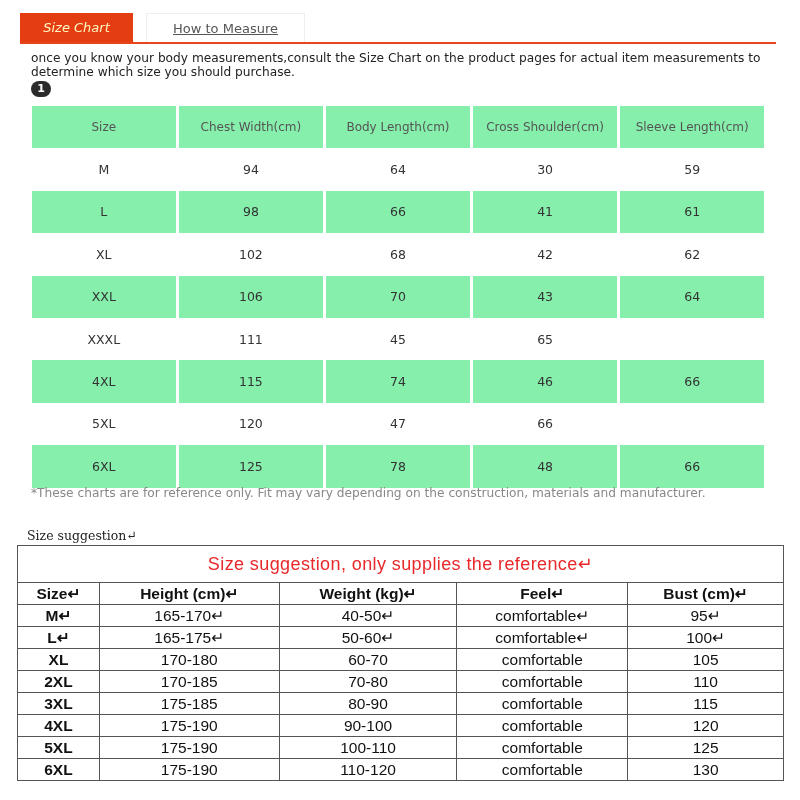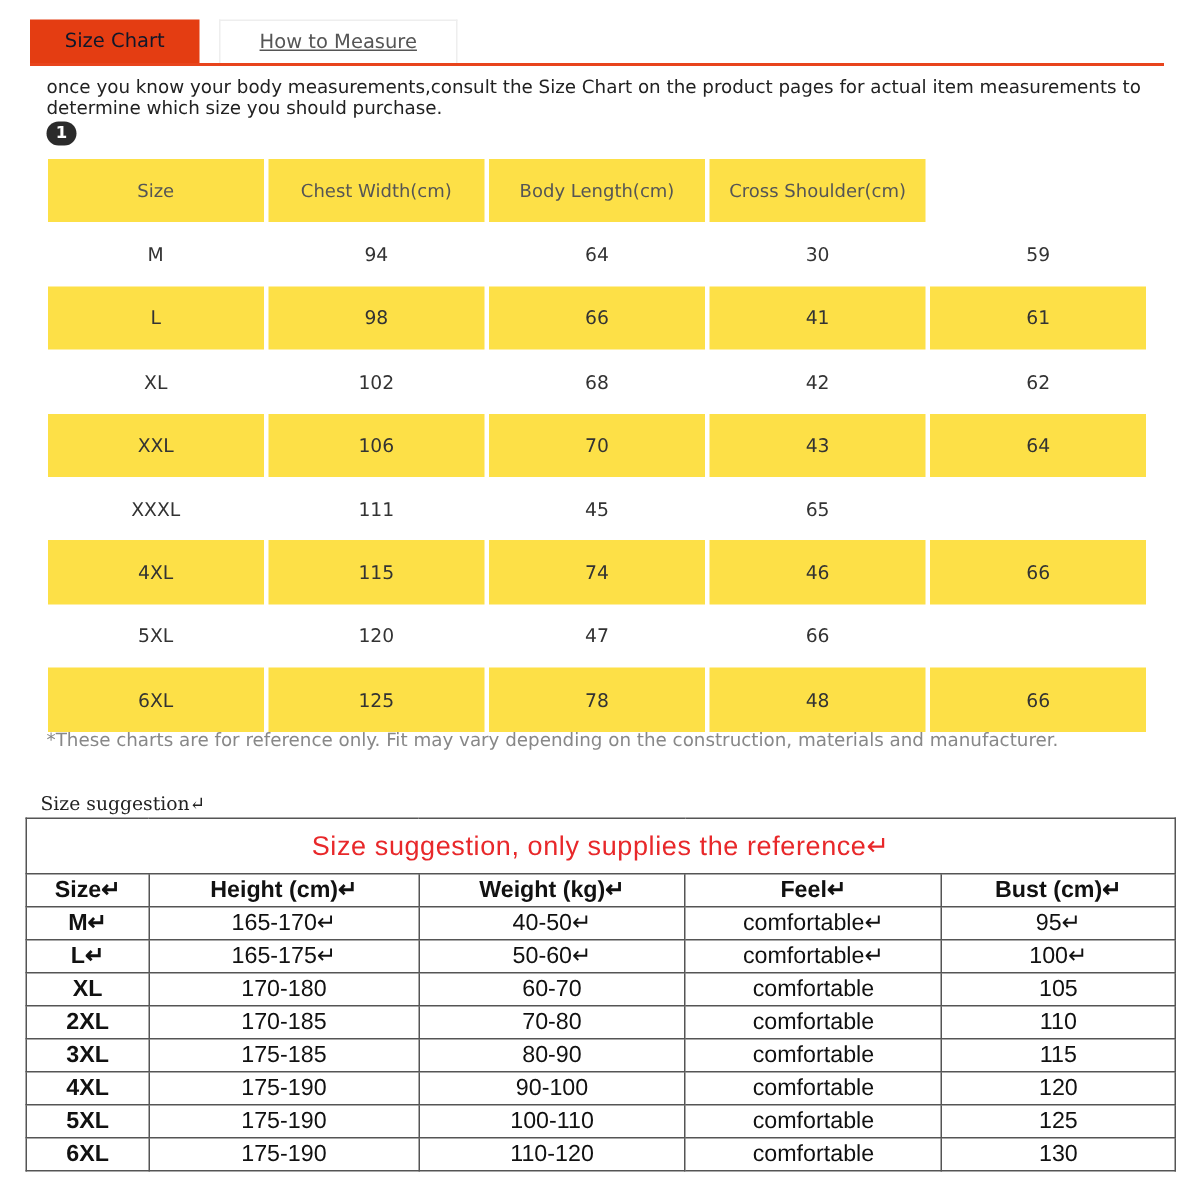--- a/index.html
+++ b/index.html
@@ -1,29 +1,29 @@
 <!DOCTYPE html>
 <html><head>
 <meta charset="utf-8">
 <style>
   html, body { margin: 0; padding: 0; }
   body { width: 800px; height: 800px; background: #ffffff; position: relative; overflow: hidden;
          font-family: "DejaVu Sans", sans-serif; color: #333; }
   .tabs { position: absolute; left: 20px; top: 13px; width: 756px; height: 29px; border-bottom: 2px solid #e8441c; }
   .tab { position: absolute; top: 0; height: 29px; line-height: 29px; font-size: 13px; text-align: center; box-sizing: border-box; }
-  .tab.active { left: 0; width: 113px; background: #e43d12; color: #0f172a; }
+  .tab.active { left: 0; width: 113px; background: #e43d12; color: #fef9c3; font-style: italic; }
   .tab.inactive { left: 126px; width: 159px; background: #fff; color: #555; border: 1px solid #eee; border-bottom: none; text-decoration: underline; }
   .intro { position: absolute; left: 31px; top: 51px; width: 730px; font-size: 12.2px; line-height: 14px; color: #222; }
   .badge { position: absolute; left: 31px; top: 81px; width: 20px; height: 16px; border-radius: 8px; background: #2b2b2b; color: #fff;
            font-size: 11px; font-weight: bold; text-align: center; line-height: 16px; }
   .t1 { position: absolute; left: 32px; top: 106px; }
   .t1-row { display: flex; height: 42.4px; }
   .t1-cell { width: 143.6px; margin-right: 3.5px; display: flex; align-items: center; justify-content: center; font-size: 12.5px; color: #333; }
   .t1-cell:last-child { margin-right: 0; }
-  .t1-row.shade .t1-cell { background: #fde047; }
+  .t1-row.shade .t1-cell { background: #86efac; }
   .t1-row.head .t1-cell { color: #555; font-size: 12px; }
   .note { position: absolute; left: 31px; top: 486px; width: 700px; font-size: 12.2px; line-height: 14px; color: #888; }
   .sug-label { position: absolute; left: 27px; top: 528px; font-family: "DejaVu Serif", serif; font-size: 12.5px; color: #222; }
   .t2 { position: absolute; left: 17px; top: 545px; width: 767px; border-collapse: collapse; font-family: "Liberation Sans", sans-serif; }
   .t2 td { border: 1px solid #555; text-align: center; padding: 0; font-size: 15.5px; color: #111; height: 21px; line-height: 19px; margin-top: 35px; }
   .t2 .title td { height: 36px; color: #e8282a; font-size: 18px; letter-spacing: 0.4px; }
   .t2 .head td { font-weight: bold; font-size: 15.5px; }
   .t2 td.c0 { width: 81px; font-weight: bold; }
   .t2 td.c1 { width: 179px; }
   .t2 td.c2 { width: 177px; }
@@ -40,20 +40,21 @@
 
 <div class="intro">once you know your body measurements,consult the Size Chart on the product pages for actual item measurements to determine which size you should purchase.</div>
 <div class="badge">1</div>
 
 <div class="t1">
   <div class="t1-row head shade">
     <div class="t1-cell">Size</div>
     <div class="t1-cell">Chest Width(cm)</div>
     <div class="t1-cell">Body Length(cm)</div>
     <div class="t1-cell">Cross Shoulder(cm)</div>
+    <div class="t1-cell">Sleeve Length(cm)</div>
   </div>
   <div class="t1-row">
     <div class="t1-cell">M</div>
     <div class="t1-cell">94</div>
     <div class="t1-cell">64</div>
     <div class="t1-cell">30</div>
     <div class="t1-cell">59</div>
   </div>
   <div class="t1-row shade">
     <div class="t1-cell">L</div>

